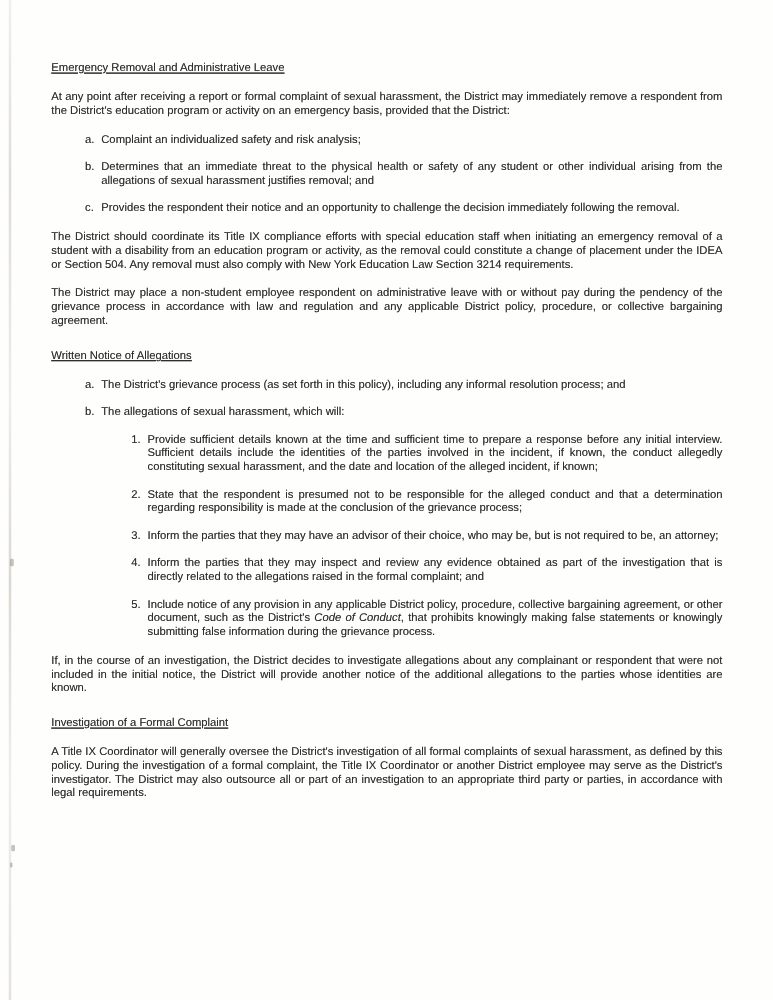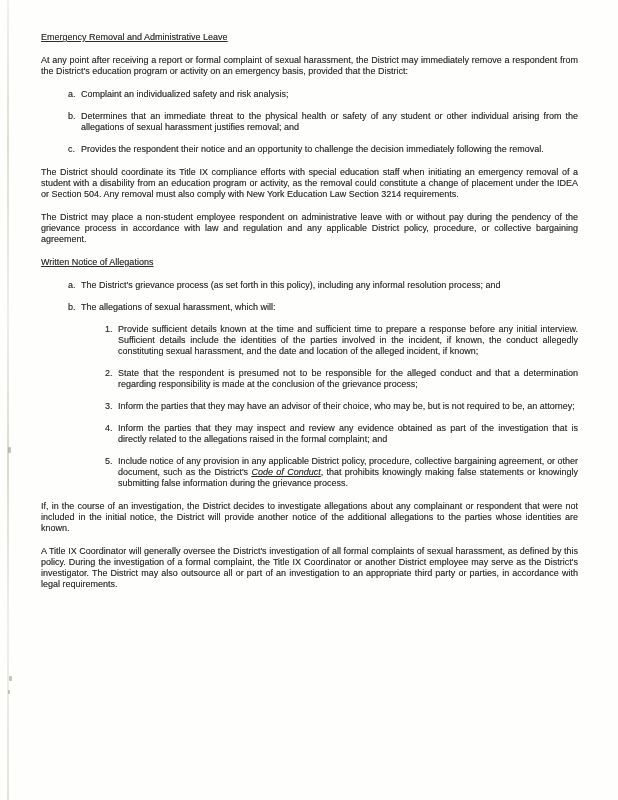--- a/index.html
+++ b/index.html
@@ -49,38 +49,38 @@
     top: 32px;
     width: 537px;
     text-shadow: 0 0 0.5px rgba(70,70,70,0.6);
   }
   .para {
     text-align: justify;
     margin: 0 0 12px 0;
   }
   .heading {
     text-decoration: underline;
-    margin: 0 0 12px 0;
+    margin: 17px 0 12px 0;
   }
   .li {
     display: flex;
     margin: 0 0 11px 0;
   }
   .li.alpha { margin-left: 27px; }
   .li.num   { margin-left: 64px; }
   .li .marker {
     flex: 0 0 13px;
     white-space: nowrap;
   }
   .li .li-text {
     flex: 1 1 auto;
     text-align: justify;
   }
   .li.last { margin-bottom: 12px; }
-  .italic { font-style: italic; text-decoration: underline; }
+  .italic { font-style: italic; }
 </style>
 </head>
 <body>
 
 <div class="page">
   <div class="scan-edge"></div>
   <div class="scan-speck speck-1"></div>
   <div class="scan-speck speck-2"></div>
   <div class="scan-speck speck-3"></div>
 
@@ -136,17 +136,18 @@
       <span class="marker">4.</span>
       <span class="li-text">Inform the parties that they may inspect and review any evidence obtained as part of the investigation that is directly related to the allegations raised in the formal complaint; and</span>
     </div>
     <div class="li num last">
       <span class="marker">5.</span>
       <span class="li-text"><span>Include notice of any provision in any applicable District policy, procedure, collective bargaining agreement, or other document, such as the District's </span><span class="italic">Code of Conduct</span><span>, that prohibits knowingly making false statements or knowingly submitting false information during the grievance process.</span></span>
     </div>
 
     <p class="para">If, in the course of an investigation, the District decides to investigate allegations about any complainant or respondent that were not included in the initial notice, the District will provide another notice of the additional allegations to the parties whose identities are known.</p>
 
+    <p class="heading">Investigation of a Formal Complaint</p>
 
     <p class="para">A Title IX Coordinator will generally oversee the District's investigation of all formal complaints of sexual harassment, as defined by this policy. During the investigation of a formal complaint, the Title IX Coordinator or another District employee may serve as the District's investigator. The District may also outsource all or part of an investigation to an appropriate third party or parties, in accordance with legal requirements.</p>
 
   </div>
 </div>
 
 </body></html>

